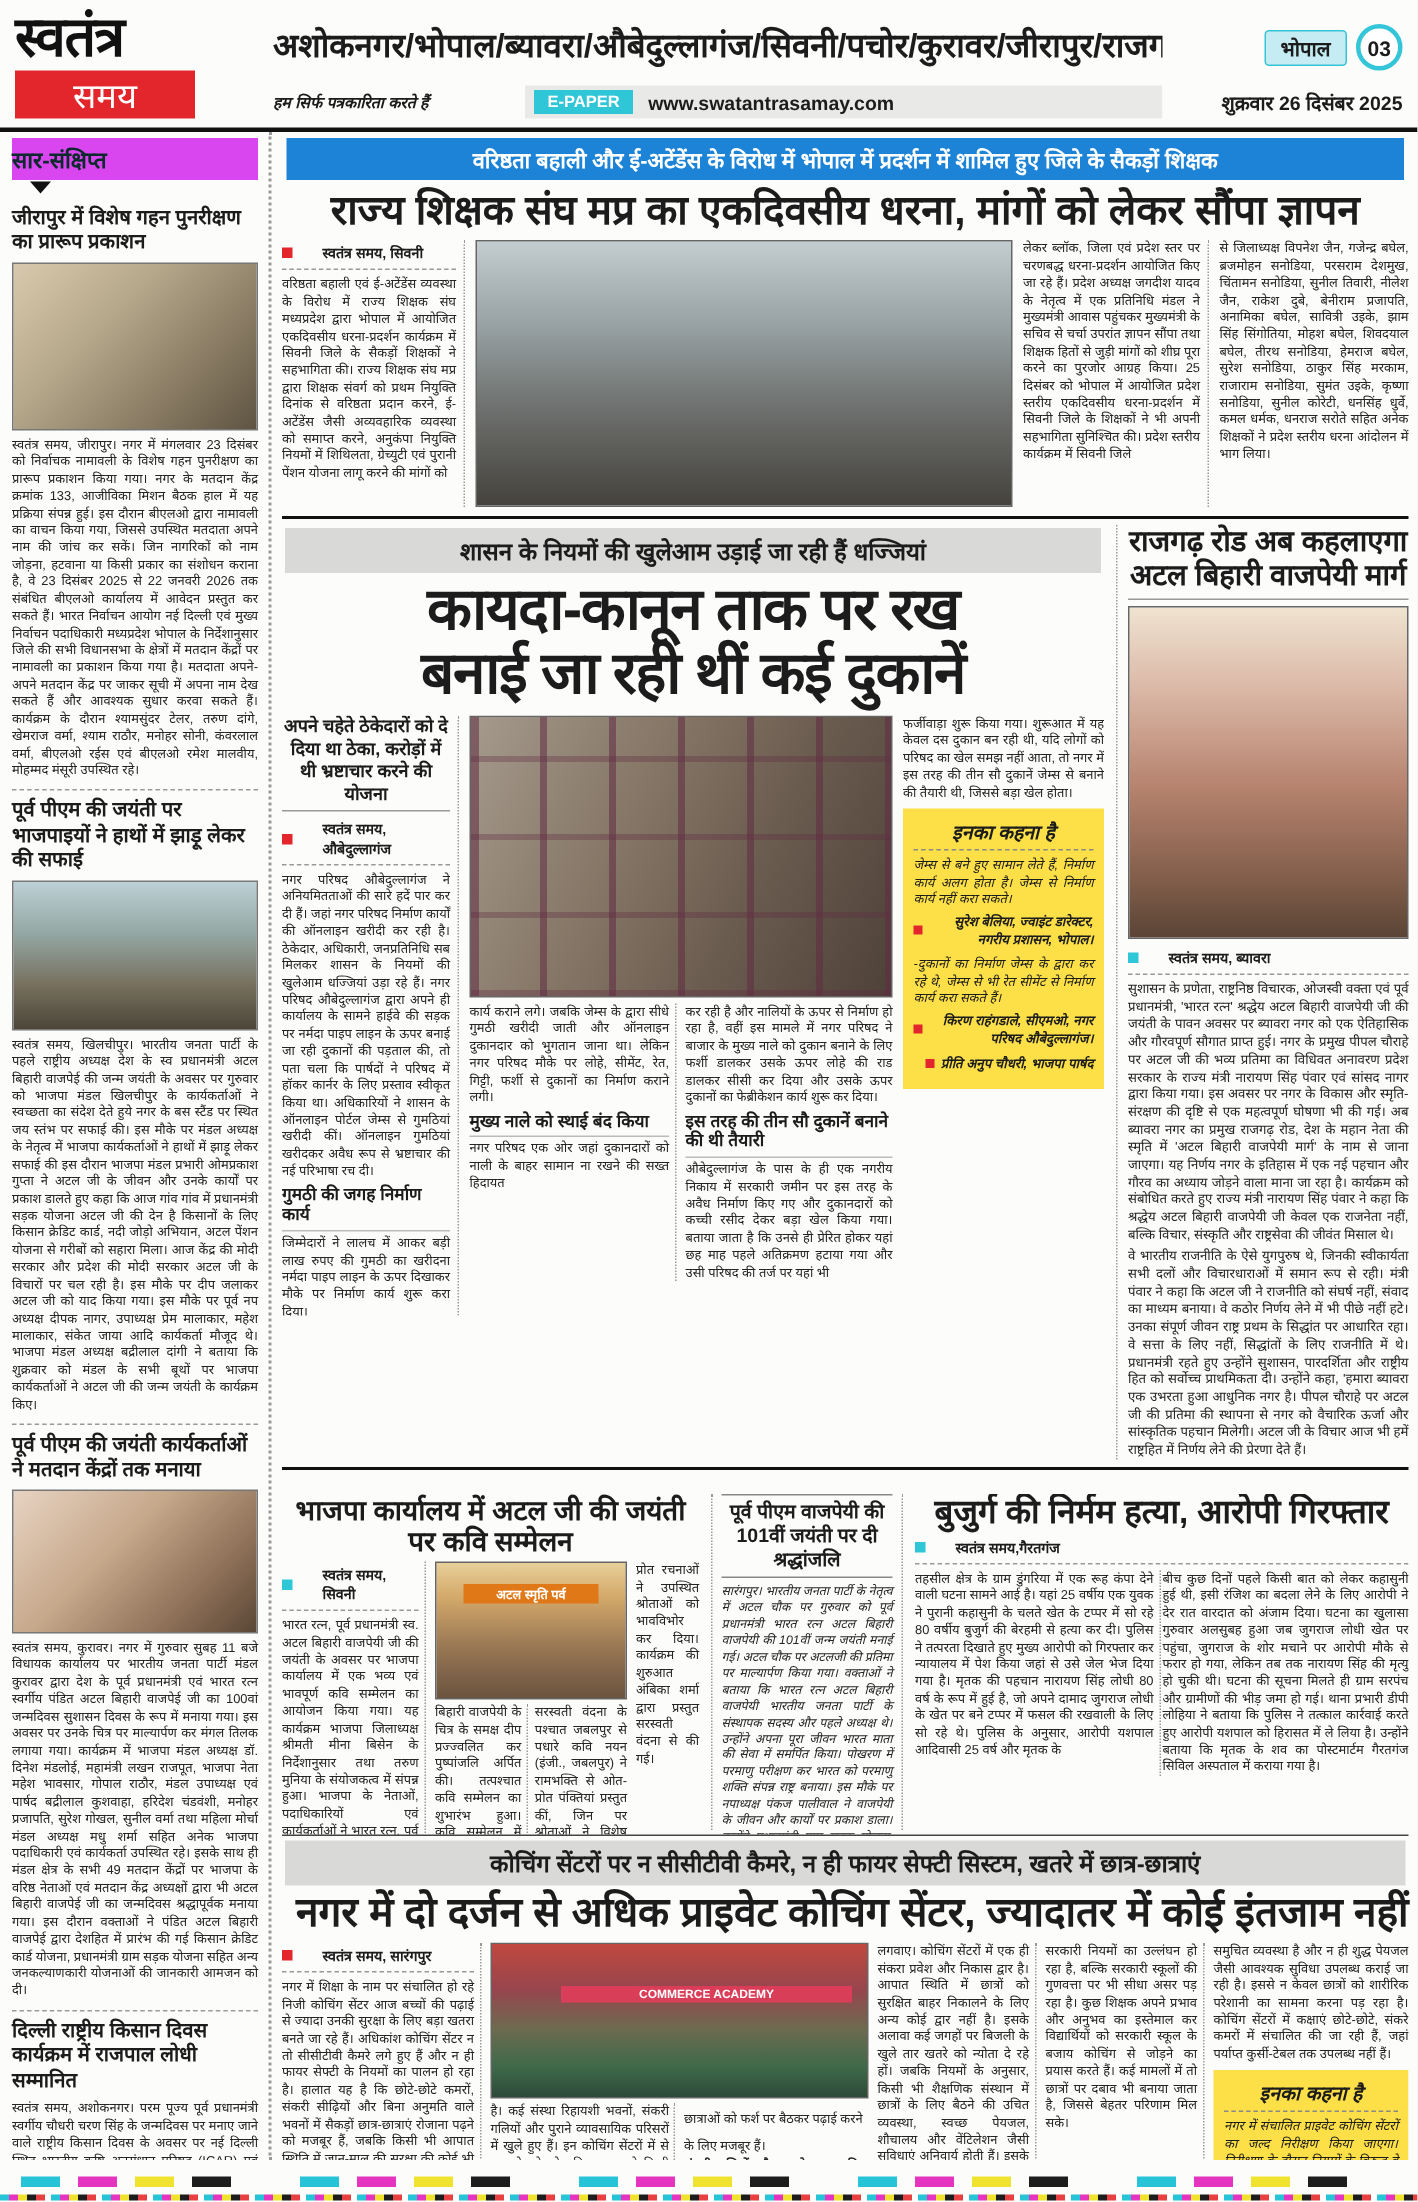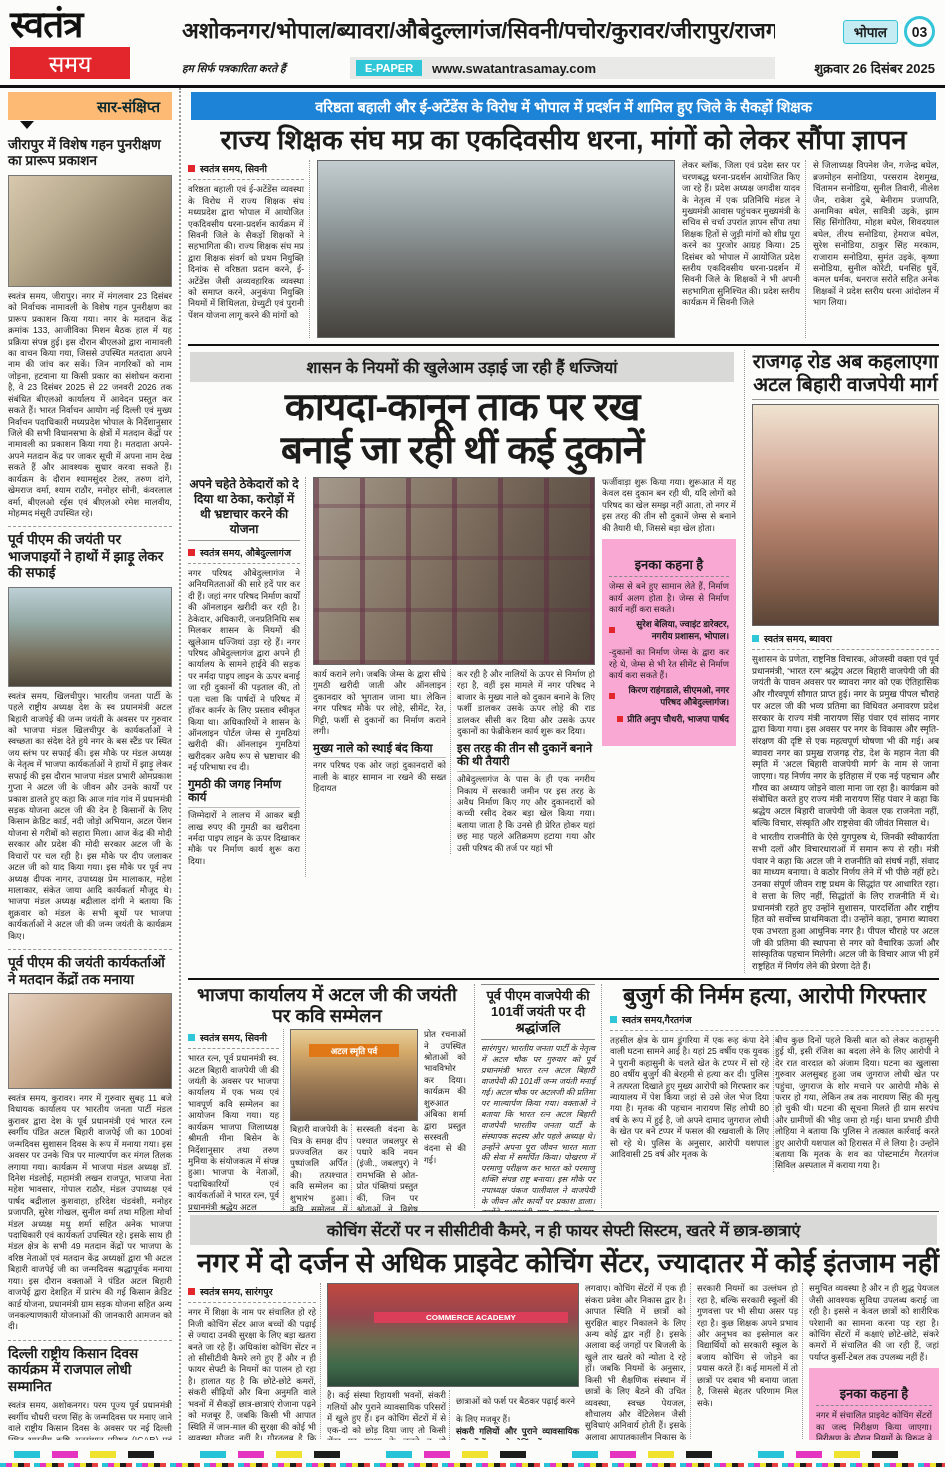--- a/index.html
+++ b/index.html
@@ -23,32 +23,32 @@
   .edition-pill { background:#c4ecf2; border:1px solid #35c5d8; font-weight:800; font-size:13.5px; padding:2px 10px; border-radius:3px; }
   .page-circle { width:31px; height:31px; border:3px solid #35c5d8; background:#fff; border-radius:50%; display:flex; align-items:center; justify-content:center; font-weight:800; font-size:14px; }
   .mast-date { font-size:13px; font-weight:800; margin-bottom:4px; }
 
   
   .content { display:flex; height:1352px; overflow:hidden; }
   .sidebar { width:181px; flex:none; border-right:2px dotted #999; padding:4px 7px 0 8px; overflow:hidden; }
   .main { flex:1; padding:2px 6px 0 7px; overflow:hidden; }
 
   
-  .sb-title { background:#fdba74; color:#0c2a2e; text-align:right; font-weight:800; font-size:15px; padding:4px 12px; }
+  .sb-title { background:#d946ef; color:#0c2a2e; text-align:left; font-weight:800; font-size:15px; padding:4px 0; }
   .sb-tri { width:0; height:0; border-left:7px solid transparent; border-right:7px solid transparent; border-top:8px solid #111; margin:1px 0 3px 12px; }
   .sb-story { border-bottom:1px dashed #999; padding:3px 0 7px; }
   .sb-h { font-size:13.5px; font-weight:800; line-height:1.22; margin:2px 0 5px; }
   .photo { width:100%; border:1px solid #777; }
   .ph-room { background:linear-gradient(135deg,#d8c9ae 0%,#b7a98c 35%,#8a7c64 70%,#5e5442 100%); }
   .ph-street { background:linear-gradient(180deg,#bcd0d6 0%,#93a7a3 35%,#77705e 70%,#4c463a 100%); }
   .ph-hall { background:linear-gradient(135deg,#e7d3c2 0%,#c7a98c 40%,#8d6f57 75%,#5a4736 100%); }
   .body { font-size:8.6px; line-height:1.33; text-align:justify; color:#242424; }
 
   
-  .byline { display:flex; align-items:center; gap:5px; font-weight:800; font-size:9.5px; border-bottom:1px dashed #999; padding:2px 0 4px; margin-bottom:4px; }
+  .byline { display:flex; align-items:center; gap:20px; font-weight:800; font-size:9.5px; border-bottom:1px dashed #999; padding:2px 0 4px; margin-bottom:4px; }
   .bullet { width:7px; height:7px; background:#e3262c; flex:none; }
   .bullet.cyan { background:#2fc6d8; }
   .vline { border-right:1px dotted #999; }
 
   
   .kicker-blue { background:#1d83d6; color:#fff; font-weight:800; font-size:14.5px; text-align:center; padding:4px 0; margin:2px 3px 3px; }
   .lead-headline { font-size:27px; font-weight:800; text-align:center; line-height:1.12; padding:2px 0 5px; }
   .lead-row { display:flex; gap:7px; border-bottom:2px solid #111; padding-bottom:6px; }
   .lead-col1 { width:122px; flex:none; }
   .lead-photo { flex:1; height:178px; background:linear-gradient(180deg,#c3ccce 0%,#9aa4a6 30%,#6f7270 62%,#45423c 100%); border:1px solid #666; }
@@ -63,34 +63,34 @@
   .shops-row { display:flex; gap:7px; height:400px; overflow:hidden; }
   .shops-c1 { width:118px; flex:none; }
   .shops-mid { width:282px; flex:none; }
   .shops-photo { height:188px; background:linear-gradient(115deg,#a59a8d 0%,#877868 35%,#6b5c50 65%,#4e4138 100%); border:1px solid #666; position:relative; overflow:hidden; }
   .shops-photo:before { content:""; position:absolute; inset:0; background:repeating-linear-gradient(90deg, rgba(96,44,66,.55) 0 5px, transparent 5px 46px), repeating-linear-gradient(0deg, rgba(96,44,66,.35) 0 4px, transparent 4px 52px); }
   .shops-under { display:flex; gap:6px; margin-top:4px; }
   .shops-under > div { width:50%; }
   .shops-c3 { flex:1; display:flex; flex-direction:column; }
   .subhead-c { font-weight:800; font-size:12px; text-align:center; line-height:1.25; border-bottom:1px solid #999; padding-bottom:3px; margin-bottom:3px; }
   .subhead-s { font-weight:800; font-size:11.5px; line-height:1.2; margin:4px 0 2px; border-bottom:1px solid #bbb; padding-bottom:2px; }
-  .qbox { background:#f9a8d4; padding:16px 7px; margin-top:5px; }
+  .qbox { background:#fde047; padding:6px 7px; margin-top:5px;font-style:italic; }
   .qtitle { font-weight:800; font-size:13px; text-align:center; border-bottom:1px dashed #888; padding-bottom:3px; margin-bottom:4px; }
   .qtext { font-size:8.6px; line-height:1.35; text-align:justify; }
   .qname { font-weight:800; font-size:8.8px; text-align:right; display:flex; justify-content:flex-end; align-items:center; gap:4px; margin:2px 0 5px; }
   .qsq { width:6px; height:6px; background:#e3262c; flex:none; }
 
   
   .road { flex:1; border-left:1px dotted #999; padding-left:7px; }
   .road-h { font-size:19.5px; font-weight:800; text-align:center; line-height:1.15; border-bottom:1px solid #999; padding-bottom:4px; margin-bottom:4px; }
   .road-photo { height:222px; background:linear-gradient(180deg,#efe3d0 0%,#dbb7a6 25%,#b5826d 55%,#7c5a47 85%,#5a4436 100%); border:1px solid #666; margin-bottom:4px; }
   .road .body { font-size:8.8px; }
 
   
-  .row3 { display:flex; gap:8px; margin-top:4px; height:228px; overflow:hidden; border-bottom:1px solid #444; padding-bottom:3px; }
+  .row3 { display:flex; gap:8px; margin-top:16px; height:228px; overflow:hidden; border-bottom:1px solid #444; padding-bottom:3px; }
   .kavi { width:278px; flex:none; }
   .kavi-h { font-size:18.5px; font-weight:800; text-align:center; line-height:1.15; margin-bottom:3px; }
   .kavi-row { display:flex; gap:6px; }
   .kavi-c1 { width:96px; flex:none; }
   .kavi-midcol { width:128px; flex:none; }
   .kavi-photo { height:92px; background:linear-gradient(180deg,#e8cf9a 0%,#d4a96a 25%,#9c7a55 60%,#6a5340 100%); border:1px solid #666; position:relative; }
   .kavi-banner { position:absolute; top:14px; left:18px; right:18px; background:#e07818; color:#fff; font-weight:800; font-size:8.5px; text-align:center; padding:1px 0; }
   .kavi-under { display:flex; gap:5px; margin-top:3px; }
   .kavi-under > div { width:50%; }
   .kavi-c4 { flex:1; }

